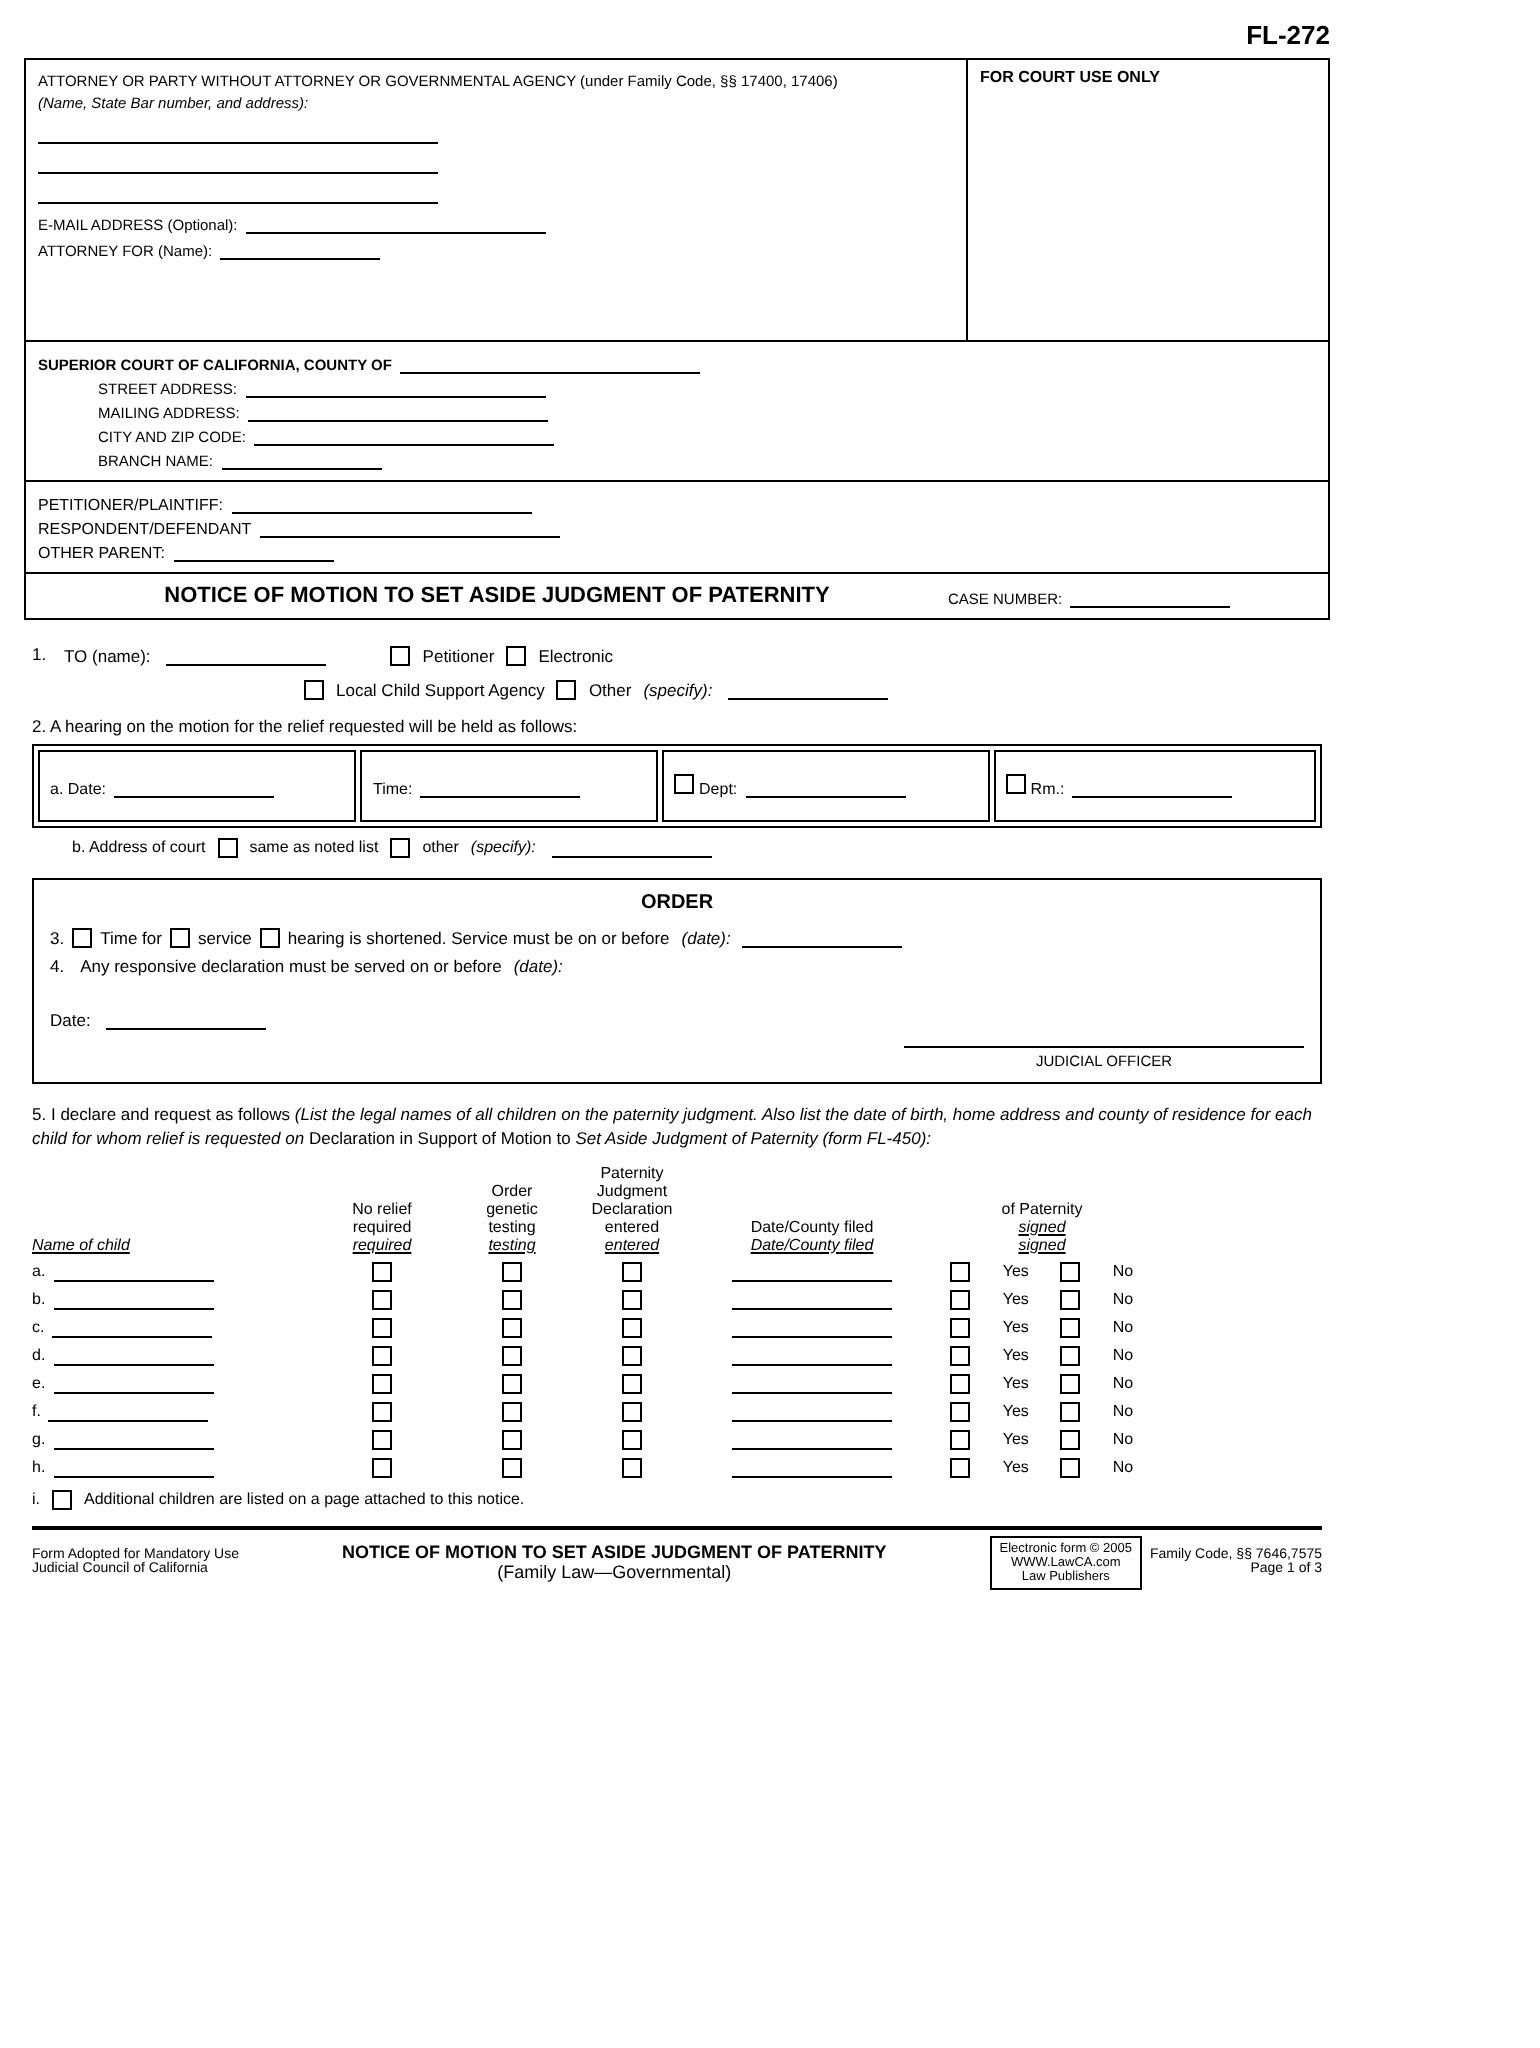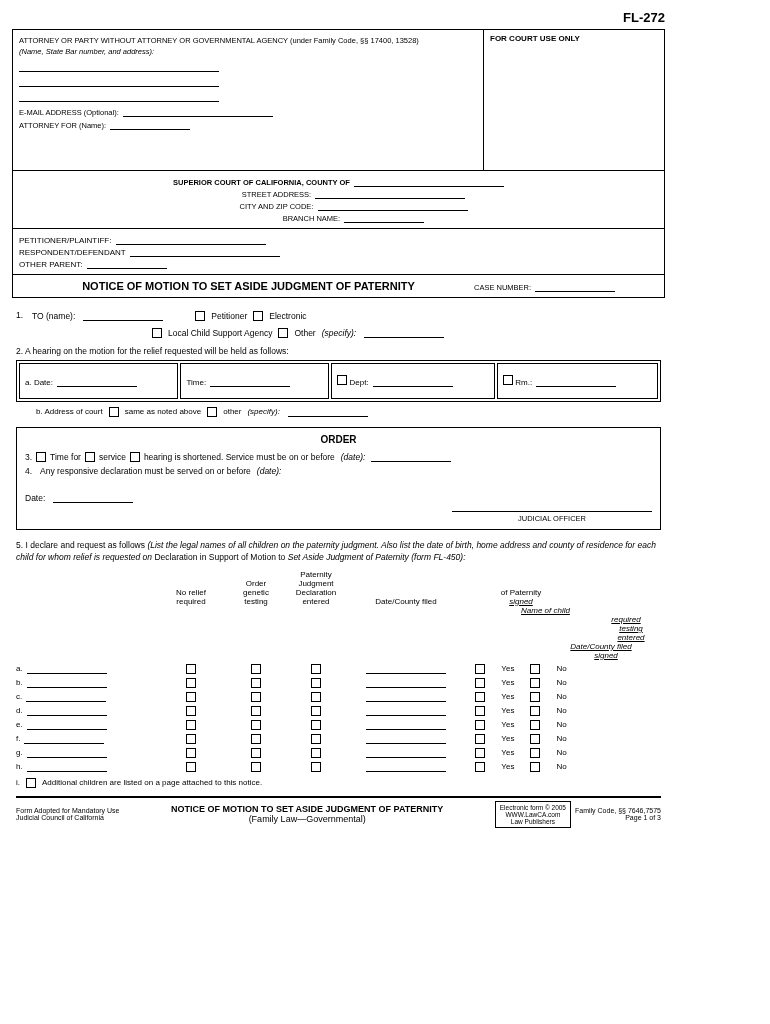--- a/index.html
+++ b/index.html
@@ -56,21 +56,20 @@
       margin: 3px 0;
     }
     .court-info-section {
       border: 1px solid #000;
       border-top: none;
       padding: 4px 6px;
     }
     .court-info-section .section-row {
       font-size: 7.5px;
       margin: 1px 0;
-      text-align: center;
     }
     .field-blank {
       display: inline-block;
       border-bottom: 1px solid #000;
       min-width: 80px;
       height: 11px;
       margin-left: 2px;
       vertical-align: bottom;
     }
     .field-blank-long {
@@ -277,21 +276,21 @@
 </head>
 <body>
 
 <div class="page">
 
   <div class="form-number">FL-272</div>
 
   <div class="top-section">
     <div class="attorney-box">
       <div class="attorney-row">
-        <span>ATTORNEY OR PARTY WITHOUT ATTORNEY OR GOVERNMENTAL AGENCY (under Family Code, §§ 17400, 13528)</span>
+        <span>ATTORNEY OR PARTY WITHOUT ATTORNEY OR GOVERNMENTAL AGENCY (under Family Code, §§ 17400, 17406)</span>
       </div>
       <div class="attorney-row">
         <em><span>(Name, State Bar number, and address):</span></em>
       </div>
       <div class="attorney-name-lines">
         <div class="name-line"></div>
         <div class="name-line"></div>
         <div class="name-line"></div>
       </div>
       <div class="attorney-row">
@@ -309,20 +308,24 @@
   </div>
 
   <div class="court-info-section">
     <div class="section-row">
       <span class="bold">SUPERIOR COURT OF CALIFORNIA, COUNTY OF</span>
       <span class="field-blank field-blank-long"></span>
     </div>
     <div style="padding-left: 30px;">
       <div class="section-row">
         <span>STREET ADDRESS:</span>
+        <span class="field-blank field-blank-long"></span>
+      </div>
+      <div class="section-row">
+        <span>MAILING ADDRESS:</span>
         <span class="field-blank field-blank-long"></span>
       </div>
       <div class="section-row">
         <span>CITY AND ZIP CODE:</span>
         <span class="field-blank field-blank-long"></span>
       </div>
       <div class="section-row">
         <span>BRANCH NAME:</span>
         <span class="field-blank"></span>
       </div>
@@ -403,21 +406,21 @@
           <span>Rm.:</span>
           <span class="field-blank"></span>
         </td>
       </tr>
     </tbody>
       </table>
 
     <div class="address-row">
       <span>b. Address of court</span>
       <span class="cb"></span>
-      <span>same as noted above</span>
+      <span>same as noted list</span>
       <span class="cb"></span>
       <span>other</span>
       <span class="italic">(specify):</span>
       <span class="field-blank"></span>
     </div>
 
     <div class="order-box">
       <div class="order-title">ORDER</div>
 
       <div class="order-item">
@@ -479,21 +482,21 @@
         </div>
         <div style="width:120px; text-align:center;">
           <div>Date/County filed</div>
         </div>
         <div style="width:110px; text-align:center;">
           <div>of Paternity</div>
           <div class="underline">signed</div>
         </div>
       </div>
 
-      <div style="display:flex; align-items:flex-end; margin-bottom:2px;flex-direction:column;">
+      <div style="display:flex; align-items:flex-start; margin-bottom:2px;">
         <div style="width:140px;">
           <span class="underline">Name of child</span>
         </div>
         <div style="width:70px; text-align:center;">
           <span class="underline">required</span>
         </div>
         <div style="width:60px; text-align:center;">
           <span class="underline">testing</span>
         </div>
         <div style="width:60px; text-align:center;">

